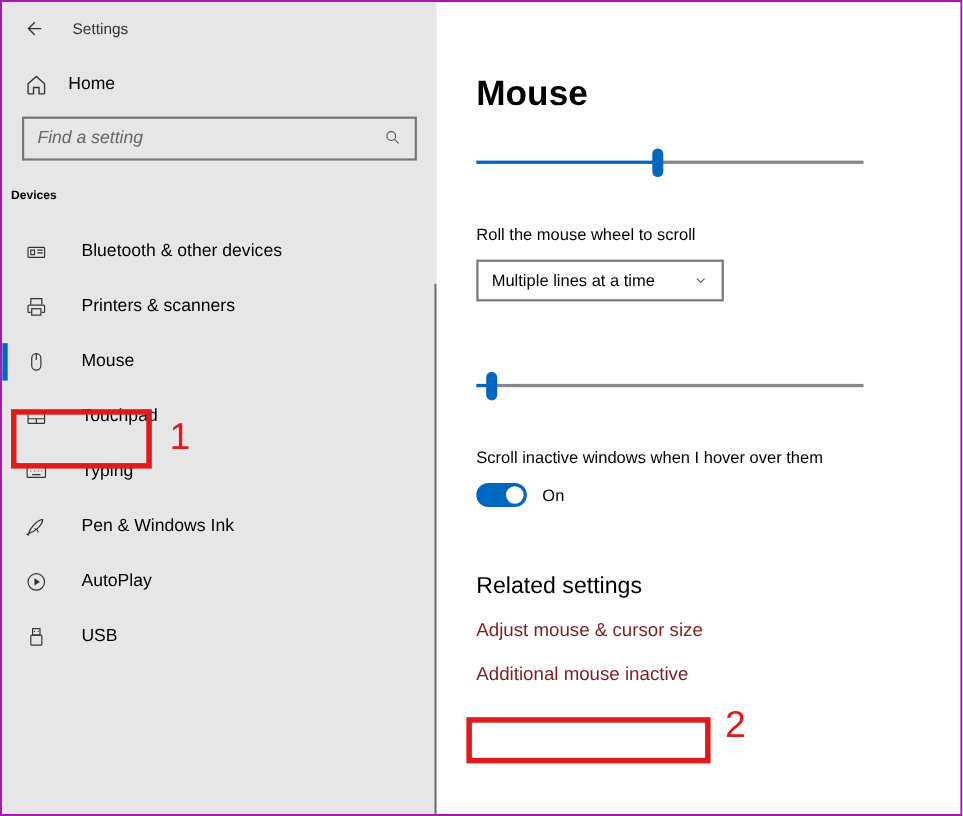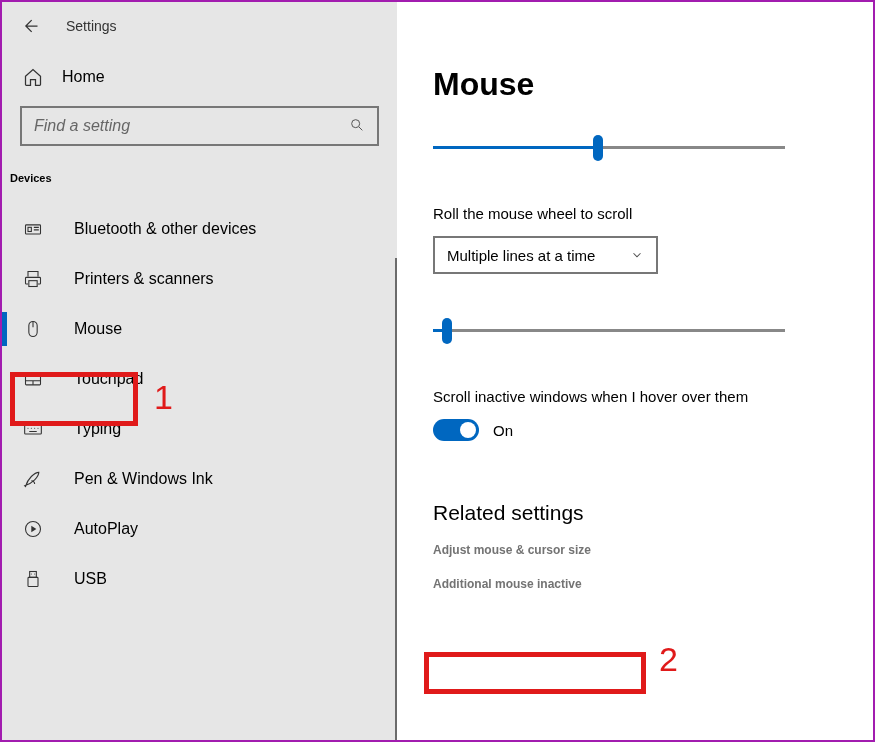--- a/index.html
+++ b/index.html
@@ -174,21 +174,21 @@
   }
   .select-box {
     border: 2px solid #777;
     width: 225px;
     height: 38px;
     display: flex;
     align-items: center;
     justify-content: space-between;
     padding: 0 12px;
     font-size: 15px;
-    margin-bottom: 44px;
+    margin-bottom: 64px;
     cursor: pointer;
   }
   .chev { width:14px;height:14px;color:#555; }
   .toggle-row {
     display: flex;
     align-items: center;
     gap: 14px;
     margin-bottom: 60px;
   }
   .toggle {
@@ -208,26 +208,25 @@
     border-radius: 50%;
     background: #fff;
   }
   .toggle-text { font-size: 15px; }
   h2.subhead {
     font-weight: 400;
     font-size: 21px;
     margin: 0 0 18px 0;
   }
   .link {
-    color: #737373;
-    font-size: 12px;
+    color: #7f1d1d;
+    font-size: 17px;
     margin-bottom: 20px;
     cursor: pointer;
     display: block;
-    font-weight: bold;
   }
   
   .redbox2 {
     position: absolute;
     left: 27px;
     top: 650px;
     width: 222px;
     height: 42px;
     border: 5px solid #e01a1a;
     pointer-events: none;

